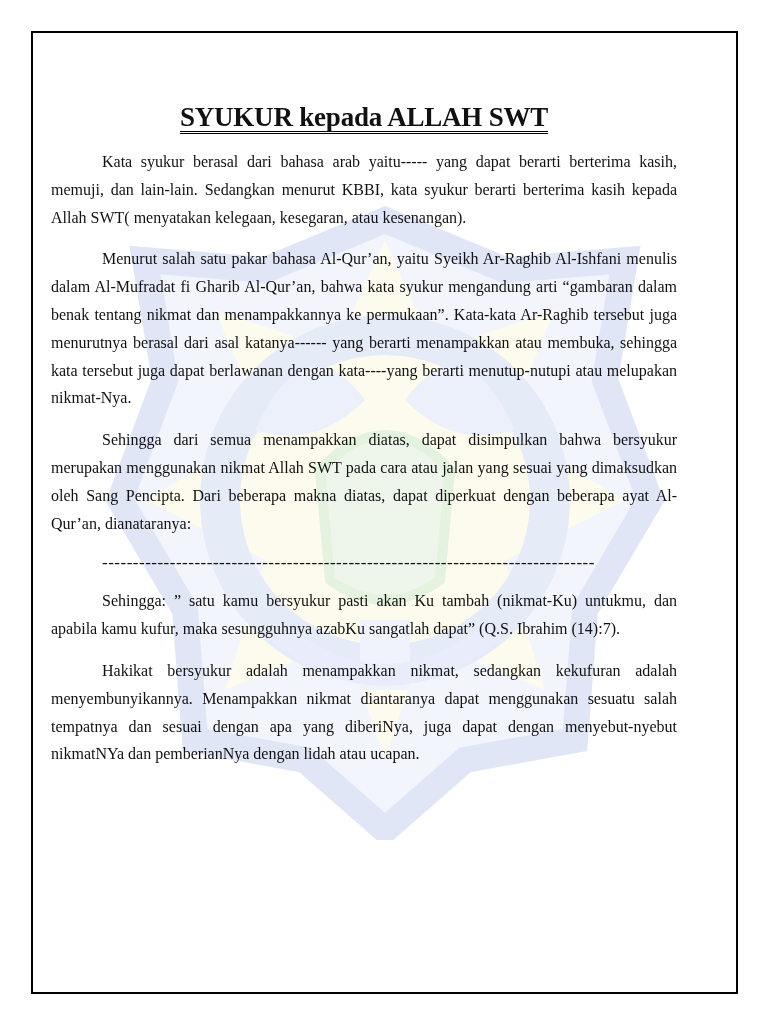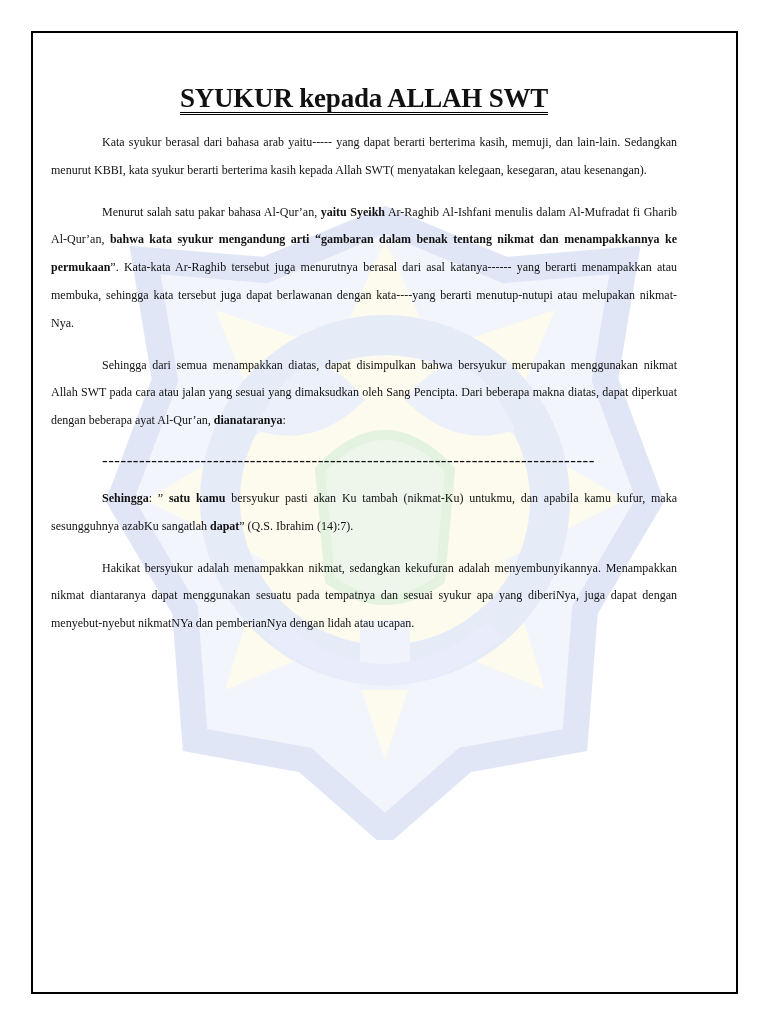--- a/index.html
+++ b/index.html
@@ -6,34 +6,34 @@
   body { width: 768px; height: 1024px; position: relative; overflow: hidden; font-family: "Liberation Serif", "DejaVu Serif", serif; color: #111; }
   .page-border {
     position: absolute; left: 31px; top: 31px; width: 703px; height: 959px;
     border: 2px solid #000; box-sizing: content-box;
   }
   .watermark {
     position: absolute; left: 105px; top: 200px; width: 560px; height: 640px;
     opacity: 0.55; pointer-events: none;
   }
   .content {
-    position: absolute; left: 51px; top: 81px; width: 626px;
+    position: absolute; left: 51px; top: 100px; width: 626px;
   }
   .title {
     text-align: center; font-weight: bold; font-size: 27px; margin: 0 0 14px 0;
     letter-spacing: -0.2px; line-height: 34px;
   }
   .title span {
     display: inline-block; border-bottom: 3px double #000; line-height: 27px; padding-bottom: 0;
   }
   p.para {
-    margin: 0 0 14px 0; font-size: 12px; line-height: 27.8px; text-align: justify;
+    margin: 0 0 14px 0; font-size: 16px; line-height: 27.8px; text-align: justify;
     text-indent: 51px;
   }
-  .b { font-weight: bold; }
+  .b { font-weight: normal; }
   .dashes {
     font-size: 17px; line-height: 24px; margin: 0 0 12px 51px; letter-spacing: 0.5px;
     white-space: nowrap; overflow: hidden; width: 560px;
   }
 </style>
 </head>
 <body>
 
 <div class="page-border"></div>
 
@@ -56,14 +56,14 @@
 <div class="content">
   <h1 class="title"><span>SYUKUR kepada ALLAH SWT</span></h1>
 
   <p class="para"><span>Kata syukur berasal dari bahasa arab yaitu-----    yang dapat berarti berterima kasih, memuji, dan lain-lain. Sedangkan menurut KBBI, kata syukur berarti berterima kasih kepada Allah SWT( menyatakan kelegaan, kesegaran, atau kesenangan).</span></p>
   <p class="para"><span>Menurut salah satu pakar bahasa Al-Qur’an, </span><span class="b">yaitu Syeikh</span><span> Ar-Raghib Al-Ishfani menulis dalam Al-Mufradat fi Gharib Al-Qur’an, </span><span class="b">bahwa kata syukur mengandung arti “gambaran dalam benak tentang nikmat dan menampakkannya ke permukaan</span><span>”. Kata-kata Ar-Raghib tersebut juga menurutnya berasal dari asal katanya------  yang berarti menampakkan atau membuka, sehingga kata tersebut juga dapat berlawanan dengan kata----yang berarti menutup-nutupi atau melupakan nikmat-Nya.</span></p>
   <p class="para"><span>Sehingga dari semua menampakkan diatas, dapat disimpulkan bahwa bersyukur merupakan menggunakan nikmat Allah SWT pada cara atau jalan yang sesuai yang dimaksudkan oleh Sang Pencipta. Dari beberapa makna diatas, dapat diperkuat dengan beberapa ayat Al-Qur’an, </span><span class="b">dianataranya</span><span>:</span></p>
 
   <div class="dashes">--------------------------------------------------------------------------------</div>
 
   <p class="para"><span class="b">Sehingga</span><span>: ” </span><span class="b">satu kamu</span><span> bersyukur pasti akan Ku tambah (nikmat-Ku) untukmu, dan apabila kamu kufur, maka sesungguhnya azabKu sangatlah </span><span class="b">dapat</span><span>” (Q.S. Ibrahim (14):7).</span></p>
-  <p class="para"><span>Hakikat bersyukur adalah menampakkan nikmat, sedangkan kekufuran adalah menyembunyikannya. Menampakkan nikmat diantaranya dapat menggunakan sesuatu pada tempatnya dan sesuai syukur apa yang diberiNya, juga dapat dengan menyebut-nyebut nikmatNYa dan pemberianNya dengan lidah atau ucapan.</span></p>
+  <p class="para"><span>Hakikat bersyukur adalah menampakkan nikmat, sedangkan kekufuran adalah menyembunyikannya. Menampakkan nikmat diantaranya dapat menggunakan sesuatu salah tempatnya dan sesuai dengan apa yang diberiNya, juga dapat dengan menyebut-nyebut nikmatNYa dan pemberianNya dengan lidah atau ucapan.</span></p>
 </div>
 
 </body></html>

